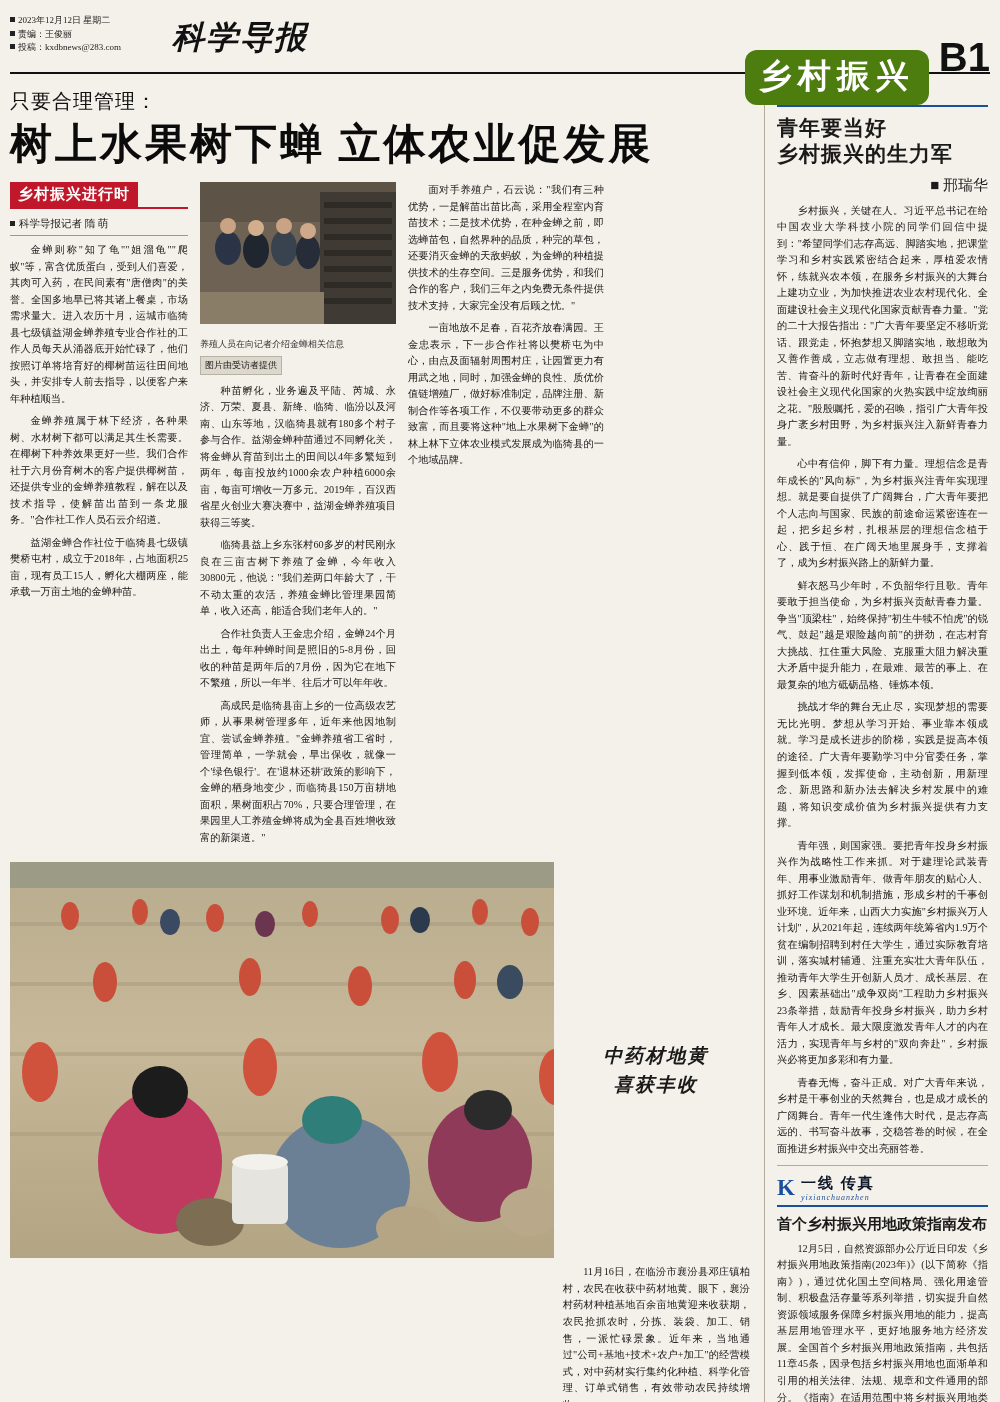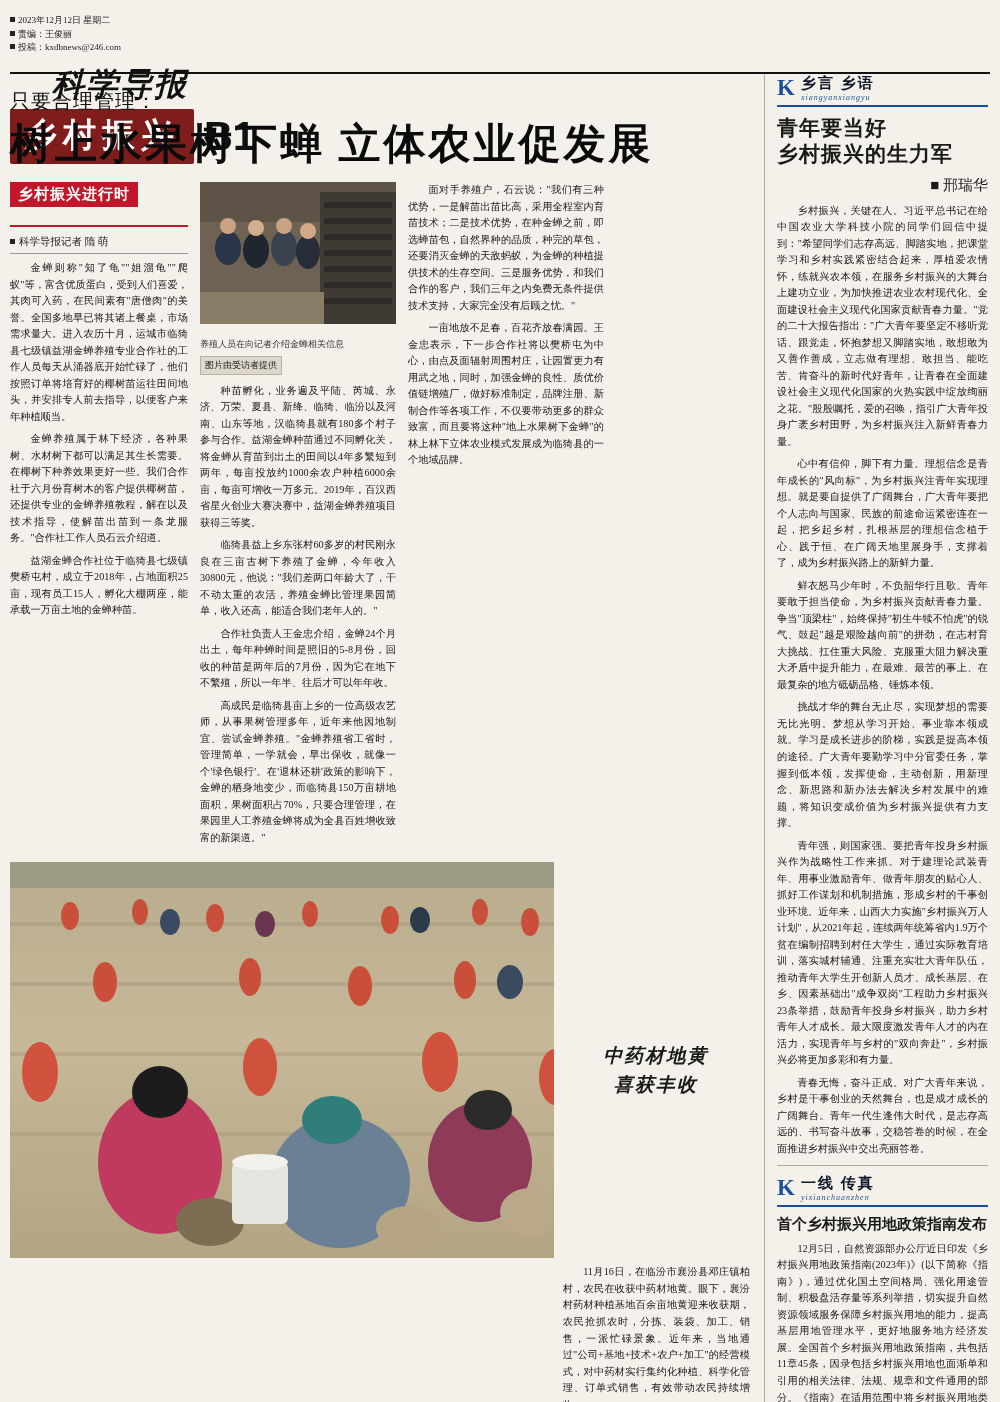--- a/index.html
+++ b/index.html
@@ -7,47 +7,47 @@
     width:1000px;height:1402px;
     background:#f4f1ea;
     font-family:"Liberation Serif", serif;
     color:#1a1a1a;
     position:relative;
     overflow:hidden;
   }
   .page{position:relative;width:1000px;height:1402px;box-sizing:border-box;padding:8px 10px;}
 
   
-  .masthead{display:flex;align-items:flex-start;height:62px;border-bottom:none;position:relative;flex-direction:column;}
+  .masthead{display:flex;align-items:flex-start;height:62px;border-bottom:none;position:relative;}
   .mh-left{width:120px;font-size:9px;line-height:1.5;padding-top:6px;color:#222;}
   .mh-left div{white-space:nowrap;}
   .mh-left .sq:before{content:"";display:inline-block;width:5px;height:5px;background:#222;margin-right:3px;vertical-align:1px;}
   .mh-logo{font-family:"Liberation Serif",serif;font-weight:bold;font-size:32px;letter-spacing:2px;color:#111;padding-top:8px;
       font-style:italic;margin-left:42px;}
   .mh-spacer{flex:1;}
   .mh-right{display:flex;align-items:center;gap:10px;padding-top:2px;}
-  .mh-banner{background:#7f1d1d;color:#fff;font-size:33px;font-weight:bold;letter-spacing:6px;padding:4px 14px 6px 14px;
-      font-family:"Liberation Serif",serif;border-radius:2px;}
+  .mh-banner{background:#4d7c0f;color:#fff;font-size:33px;font-weight:bold;letter-spacing:6px;padding:4px 14px 6px 14px;
+      font-family:"Liberation Serif",serif;border-radius:12px;margin-top:40px;}
   .mh-page{font-size:40px;font-weight:bold;color:#111;font-family:Liberation Sans, sans-serif;}
 
   .rule-top{border-top:2px solid #111;margin-top:2px;}
 
   
   .headline-wrap{padding:14px 0 4px 0;position:relative;}
   .kicker{font-size:20px;color:#111;margin-bottom:6px;letter-spacing:1px;}
   .headline{font-size:42px;font-weight:bold;letter-spacing:3px;color:#0b0b0b;line-height:1.12;}
 
   
   .top-block{display:flex;gap:12px;margin-top:10px;}
   .col-a{width:178px;}
   .col-b{width:196px;}
   .col-c{width:196px;}
 
   .badge{background:#c0182a;color:#fff;font-size:15px;font-weight:bold;padding:3px 8px;display:inline-block;letter-spacing:1px;}
-  .badge-line{border-bottom:2px solid #c0182a;margin:0 0 8px 0;padding-bottom:18px;}
+  .badge-line{border-bottom:2px solid #c0182a;margin:0 0 8px 0;padding-bottom:0;}
   .byline{font-size:10.5px;color:#222;border-bottom:1px solid #999;padding-bottom:4px;margin-bottom:6px;}
   .byline:before{content:"";display:inline-block;width:5px;height:5px;background:#222;margin-right:4px;vertical-align:1px;}
 
   p.body{font-size:10.2px;line-height:1.62;text-align:justify;margin:0 0 6px 0;text-indent:2em;color:#171717;}
 
   
   .photo-top{width:100%;height:142px;background:linear-gradient(#b9a98f,#8d7c64);position:relative;overflow:hidden;}
   .cap-small{font-size:9px;line-height:1.5;color:#333;margin-top:14px;}
   .credit{font-size:9px;background:#ddd8cd;border:1px solid #b9b2a4;padding:2px 4px;display:inline-block;margin-top:4px;}
 
@@ -70,21 +70,21 @@
 </style>
 </head>
 <body>
 
 <div class="page">
 
   <div class="masthead">
     <div class="mh-left">
       <div class="sq">2023年12月12日 星期二</div>
       <div class="sq">责编：王俊丽</div>
-      <div class="sq">投稿：kxdbnews@246.com</div>
+      <div class="sq">投稿：kxdbnews@283.com</div>
     </div>
     <div class="mh-logo">科学导报</div>
     <div class="mh-spacer"></div>
     <div class="mh-right">
       <div class="mh-banner">乡村振兴</div>
       <div class="mh-page">B1</div>
     </div>
   </div>
   <div class="rule-top"></div>
 

